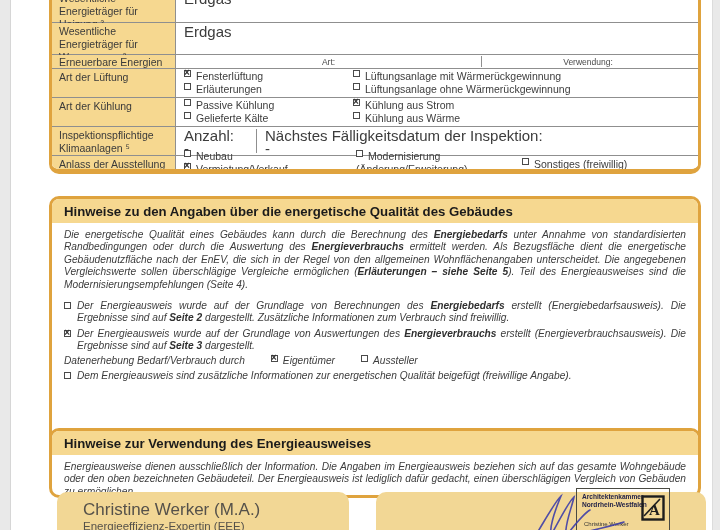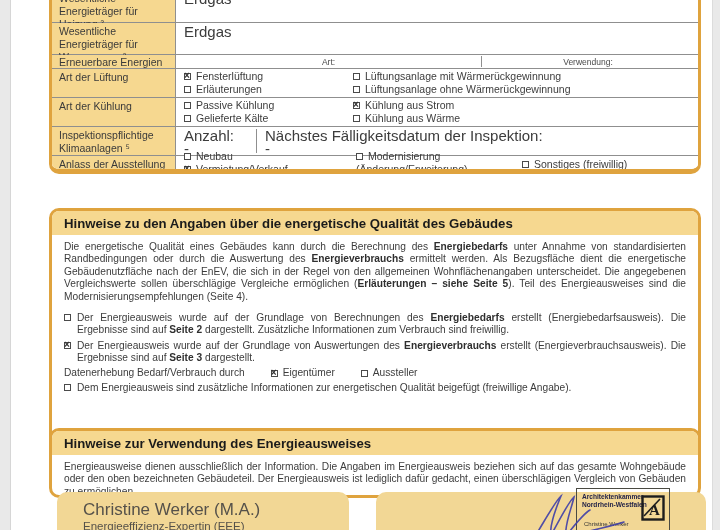--- a/index.html
+++ b/index.html
@@ -30,41 +30,41 @@
     border-right:1px solid #8f8f8f;
   }
   .tcontent { flex:1; background:#fff; padding:2px 4px 2px 8px; font-size:10.5px; line-height:13px; display:flex; }
   .vcell { display:flex; align-items:center;flex-direction:column; }
   .key { font-size:8.5px; color:#4a4a4a; margin-right:4px; }
   .val { font-size:15px; color:#3c3c3c; }
   .split-cell { flex:1; display:flex; }
   .subcell { padding:0 4px 0 0; }
   .subdiv { border-left:1px solid #8f8f8f; padding-left:8px; }
   .optcol { display:flex; flex-direction:column; justify-content:center; }
-  .opt { display:flex; align-items:center; height:13px; white-space:nowrap; }
+  .opt { display:flex; align-items:flex-start; height:13px; white-space:nowrap; }
   .cb {
     flex:none; display:inline-block; width:7px; height:7px;
     border:1px solid #4a4a4a; background:#fff; position:relative; margin-right:5px;
   }
   .cb[data-checked="true"]::before {
     content:"×"; position:absolute; left:-1px; top:-3px;
     font-size:10px; font-weight:bold; color:#333; line-height:9px;
   }
   .h32 { height:32px; } .h14 { height:14px; } .h29 { height:29px; } .h30 { height:14px; }
 
   
   .hintbox {
     position:absolute; left:38px; width:652px;
     border:3px solid #dfa33e; border-radius:10px; background:#fff; overflow:hidden;
   }
   .shead {
     background:#f6d890; padding:5px 12px 4px 12px;
     font-size:13.2px; font-weight:bold; color:#1b1b1b;
   }
-  .sbody { padding:6px 12px 4px 12px; font-size:10.2px; line-height:12.4px; }
+  .sbody { padding:6px 12px 4px 12px; font-size:10.2px; line-height:12.4px;font-style:italic; }
   .sbody p { text-align:justify; }
   .item { display:flex; margin-top:3px; }
   .item .cb { margin-top:2px; }
   .item .itext { flex:1; text-align:justify; margin-left:1px; }
   .datarow { display:flex; align-items:center; margin-top:2px; height:13px; }
   .datarow .opt { margin-left:26px; }
   .datarow .opt:first-of-type { margin-left:18px; }
   b { color:#2f2f2f; }
 
   
@@ -226,21 +226,21 @@
         <div class="optcol" style="justify-content:flex-start;padding-top:0">
           <div class="opt">
             <span class="cb" data-checked="false"></span>
             <span>Sonstiges (freiwillig)</span>
           </div>
         </div>
       </div>
     </div>
   </div>
 
-  <div class="hintbox" style="top:208px;height:256px">
+  <div class="hintbox" style="top:196px;height:256px">
     <div class="shead">Hinweise zu den Angaben über die energetische Qualität des Gebäudes</div>
     <div class="sbody">
       <p><span>Die energetische Qualität eines Gebäudes kann durch die Berechnung des </span><b>Energiebedarfs</b><span> unter Annahme von standardisierten Randbedingungen oder durch die Auswertung des </span><b>Energieverbrauchs</b><span> ermittelt werden. Als Bezugsfläche dient die energetische Gebäudenutzfläche nach der EnEV, die sich in der Regel von den allgemeinen Wohnflächenangaben unterscheidet. Die angegebenen Vergleichswerte sollen überschlägige Vergleiche ermöglichen (</span><b>Erläuterungen – siehe Seite 5</b><span>). Teil des Energieausweises sind die Modernisierungsempfehlungen (Seite 4).</span></p>
 
       <div class="item" style="margin-top:9px">
         <span class="cb" data-checked="false"></span>
         <div class="itext"><span>Der Energieausweis wurde auf der Grundlage von Berechnungen des </span><b>Energiebedarfs</b><span> erstellt (Energiebedarfsausweis). Die Ergebnisse sind auf </span><b>Seite 2</b><span> dargestellt. Zusätzliche Informationen zum Verbrauch sind freiwillig.</span></div>
       </div>
 
       <div class="item">

